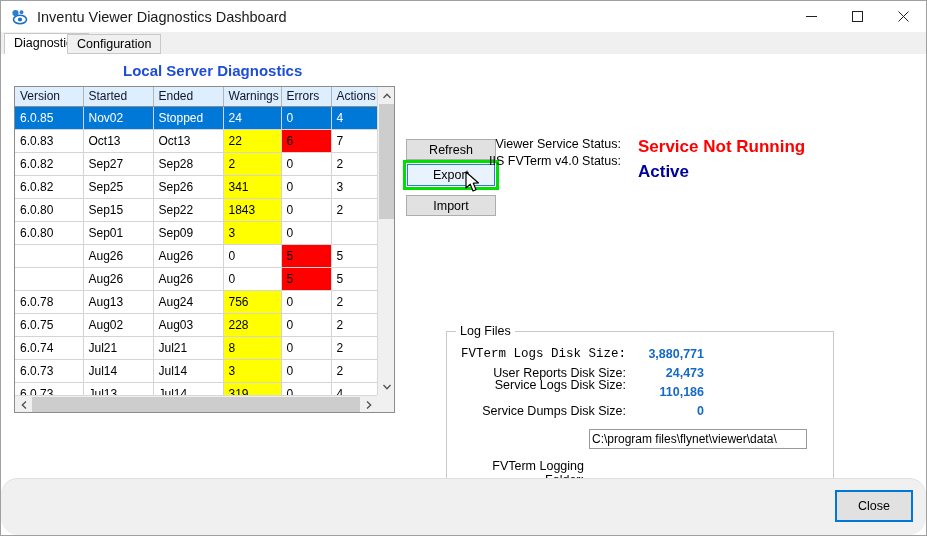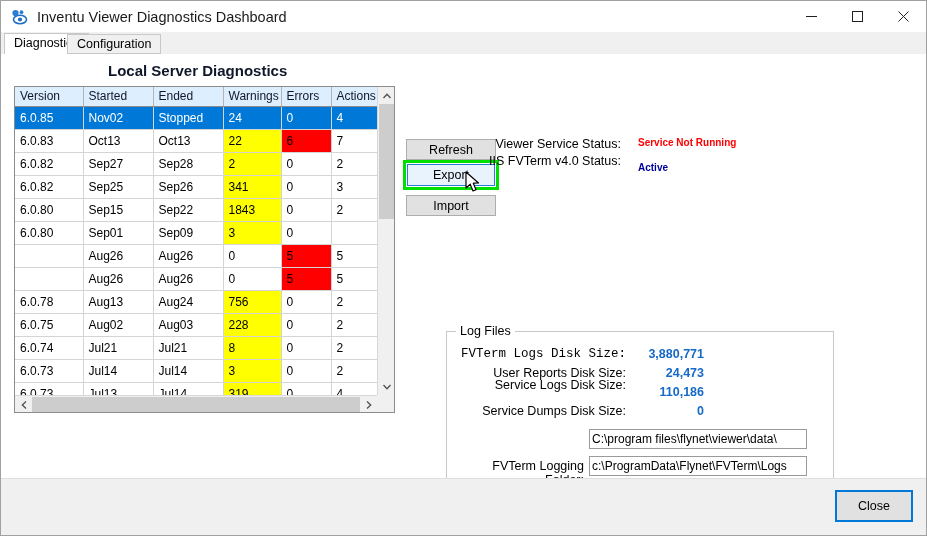--- a/index.html
+++ b/index.html
@@ -64,22 +64,22 @@
   #tab-diagnostics { left: 3px; }
   #tab-configuration { left: 66px; }
 
   
   .page {
     position: absolute; left: 0; top: 53px; right: 0; bottom: 56px;
     background: #ffffff;
   }
 
   .page-title {
-    position: absolute; left: 107px; top: 8px;
-    font-size: 15px; font-weight: bold; color: #0f172a;
+    position: absolute; left: 122px; top: 8px;
+    font-size: 15px; font-weight: bold; color: #1d4ed8;
   }
 
   
   .grid-wrap {
     position: absolute; left: 13px; top: 32px;
     width: 381px; height: 327px;
     border: 1px solid #8c8c8c;
     box-sizing: border-box;
     background: #ffffff;
     overflow: hidden;
@@ -185,21 +185,21 @@
   .cursor-arrow { position: absolute; left: 464px; top: 117px; width: 18px; height: 24px; }
 
   
   .status-lbl {
     position: absolute; font-size: 12.5px; color: #000; text-align: right;
     width: 150px;
   }
   #lbl-viewer-status { left: 470px; top: 83px; }
   #lbl-iis-status    { left: 470px; top: 100px; }
   .status-val {
-    position: absolute; font-size: 10px; font-weight: bold; left: 637px;
+    position: absolute; font-size: 17px; font-weight: bold; left: 637px;
   }
   #val-viewer-status { top: 83px; color: #ff0000; }
   #val-iis-status    { top: 108px; color: #00009a; }
 
   
   .groupbox {
     position: absolute; left: 445px; top: 277px;
     width: 388px; height: 185px;
     border: 1px solid #c8c8c8;
     box-sizing: border-box;
@@ -246,21 +246,21 @@
     display: flex; align-items: center; font-size: 12.5px; color: #000;
   }
   .cbox {
     width: 13px; height: 13px; box-sizing: border-box;
     border: 1px solid #6e6e6e; background: #fff; margin-right: 6px;
   }
 
   
   .footer {
     position: absolute; left: 0; right: 0; bottom: 0; height: 56px;
-    background: #f0f0f0; border-top: 1px solid #dfdfdf;
+    background: #f0f0f0; border-top: 1px solid #dfdfdf; border-radius: 17px;
   }
   #btn-close {
     position: absolute; right: 13px; top: 11px;
     width: 78px; height: 32px;
     background: #e1e1e1;
     border: 2px solid #0078d7;
     box-sizing: border-box;
     display: flex; align-items: center; justify-content: center;
     font-size: 12.5px; color: #000;
   }
@@ -481,21 +481,20 @@
     <div class="lf-val" id="lf-v1" style="color: rgb(21, 105, 199);">3,880,771</div>
     <div class="lf-lbl" id="lf-l2">User Reports Disk Size:</div>
     <div class="lf-val" id="lf-v2" style="color: rgb(21, 105, 199);">24,473</div>
     <div class="lf-lbl" id="lf-l3">Service Logs Disk Size:</div>
     <div class="lf-val" id="lf-v3" style="color: rgb(21, 105, 199);">110,186</div>
     <div class="lf-lbl" id="lf-l4">Service Dumps Disk Size:</div>
     <div class="lf-val" id="lf-v4" style="color: rgb(21, 105, 199);">0</div>
 
     <input class="fld-input" id="fld-i1" type="text" value="C:\program files\flynet\viewer\data\" style="">
     <div class="fld-lbl" id="fld-l2">FVTerm Logging Folder:</div>
-    <input class="fld-input" id="fld-i2" type="text" value="c:\ProgramData\Flynet\FVTerm\Logs" style="">
 
     <div class="btn" id="btn-archive">Archive Logs</div>
     <div class="cbwrap">
       <div class="cbox"></div>
       <span>Clear Logs During Archival</span>
     </div>
   </div>
 
   <div class="footer">
     <div id="btn-close">Close</div>

